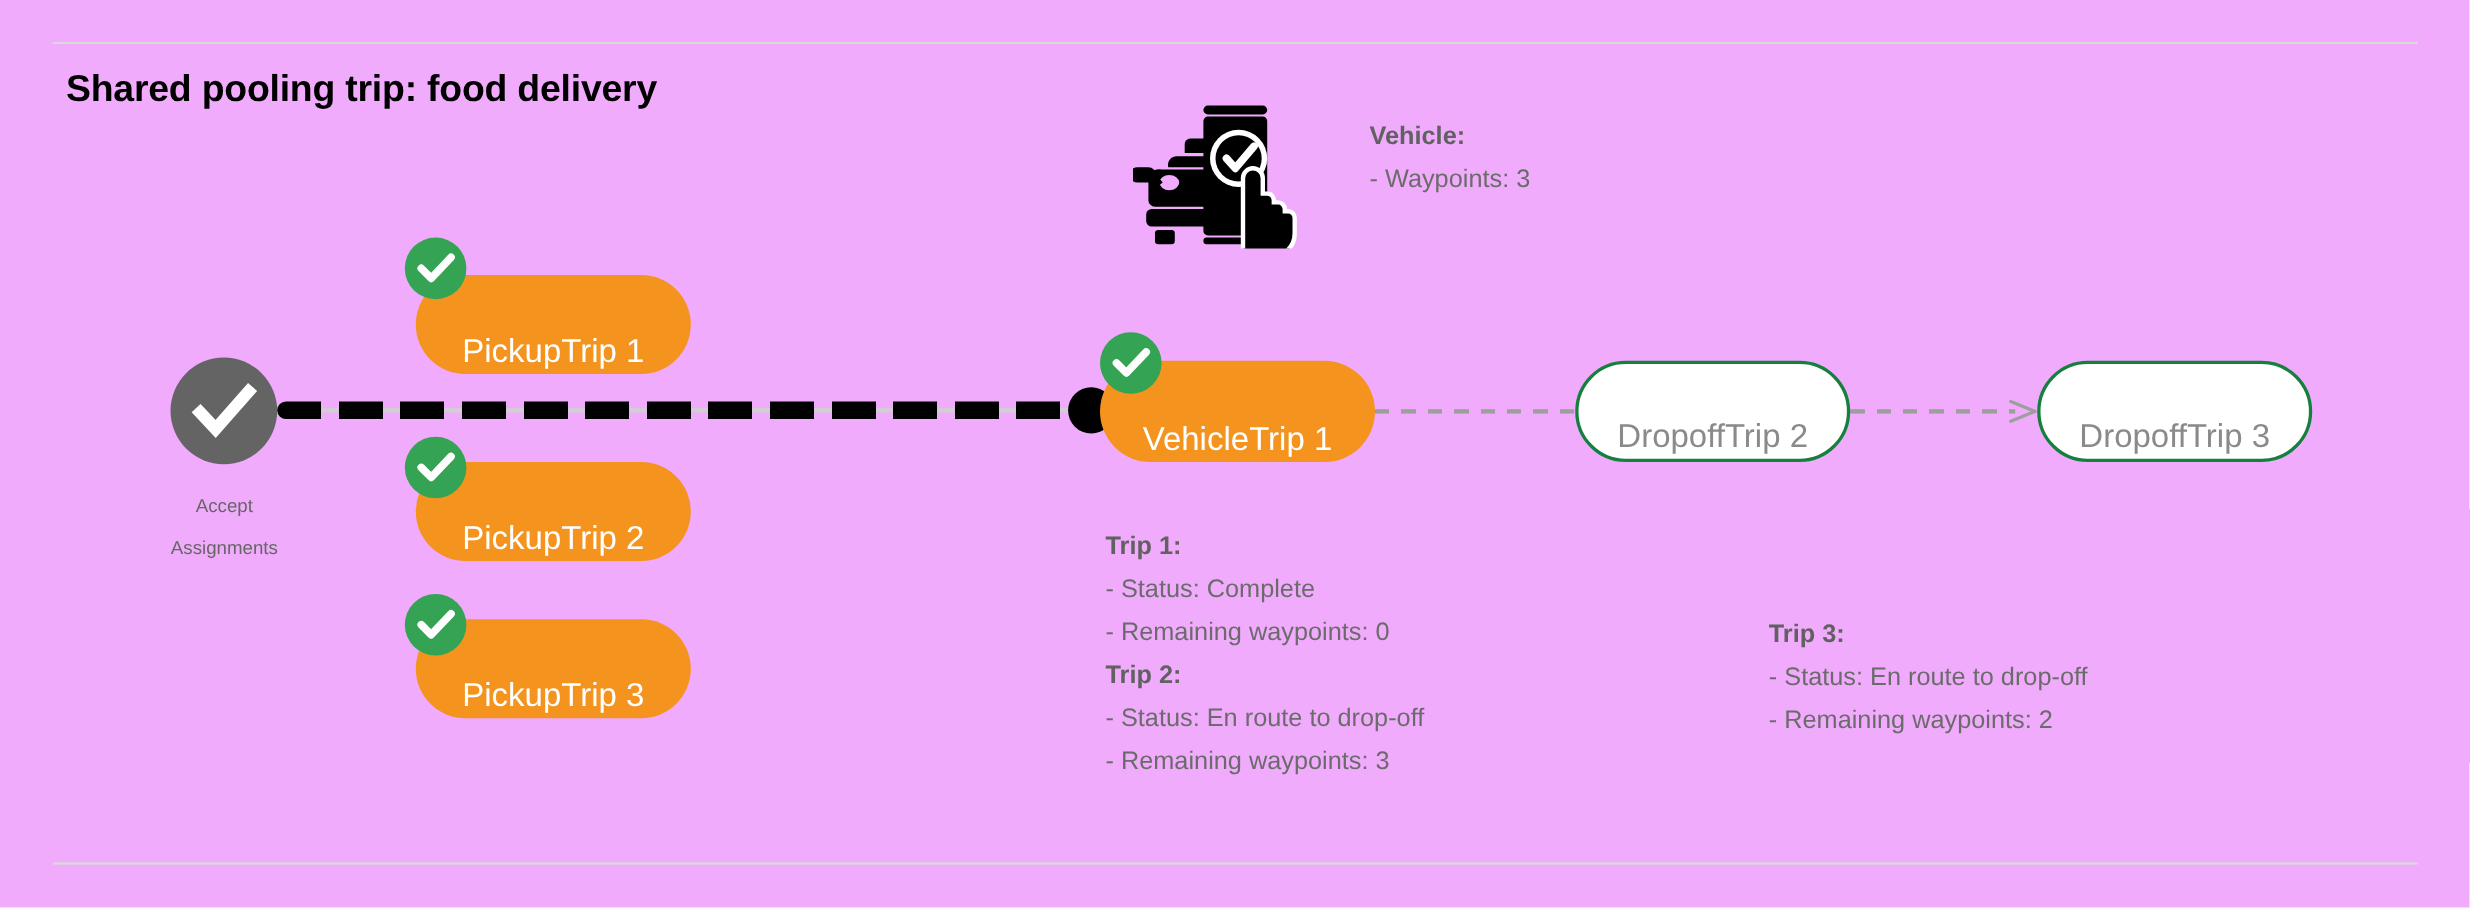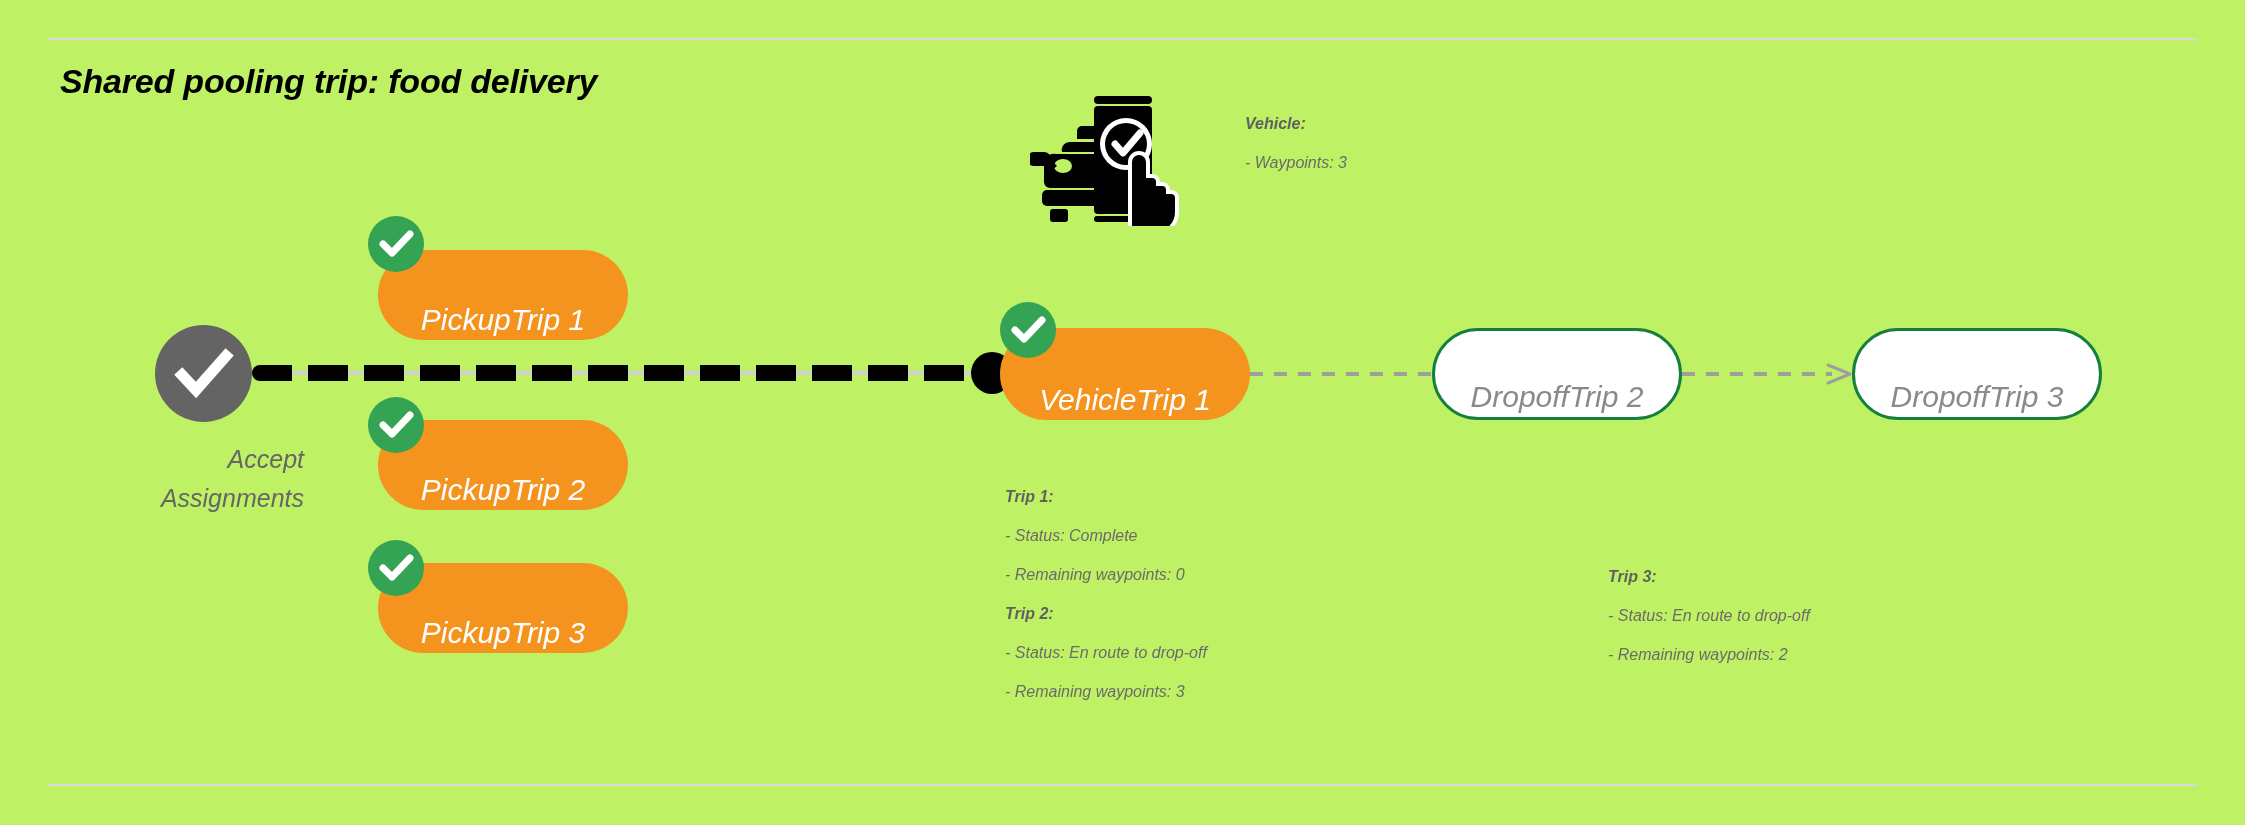--- a/index.html
+++ b/index.html
@@ -8,23 +8,22 @@
     background: #ffffff;
   }
   body {
     font-family: "Liberation Sans", sans-serif;
     -webkit-font-smoothing: antialiased;
   }
   .slide {
     position: relative;
     width: 2245px;
     height: 825px;
-    background: #bef264;
+    background: #f0abfc;
     overflow: hidden;
-    font-style: italic;
   }
 
   
   .rule {
     position: absolute;
     left: 48px;
     width: 2150px;
     height: 2px;
     background: #d9d9d9;
   }
@@ -50,21 +49,21 @@
     top: 86px;
     width: 160px;
     height: 140px;
   }
   .vehicle-icon svg { display: block; width: 100%; height: 100%; }
 
   
   .note {
     position: absolute;
     color: #6b6b6b;
-    font-size: 16px;
+    font-size: 23px;
     line-height: 39px;
     white-space: nowrap;
   }
   .note .lbl { font-weight: bold; color: #616161; }
   .note-vehicle { left: 1245px; top: 104px; }
   .note-trip12  { left: 1005px; top: 477px; }
   .note-trip3   { left: 1608px; top: 557px; }
 
   
   .accept-circle {
@@ -75,22 +74,22 @@
     height: 97px;
     border-radius: 50%;
     background: #646464;
   }
   .accept-circle svg { position: absolute; left: 0; top: 0; }
   .accept-label {
     position: absolute;
     left: 104px;
     top: 440px;
     width: 200px;
-    text-align: right;
-    font-size: 25px;
+    text-align: center;
+    font-size: 17px;
     line-height: 39px;
     color: #666666;
   }
 
   
   .thick-dash {
     position: absolute;
     left: 252px;
     top: 362px;
     width: 740px;

